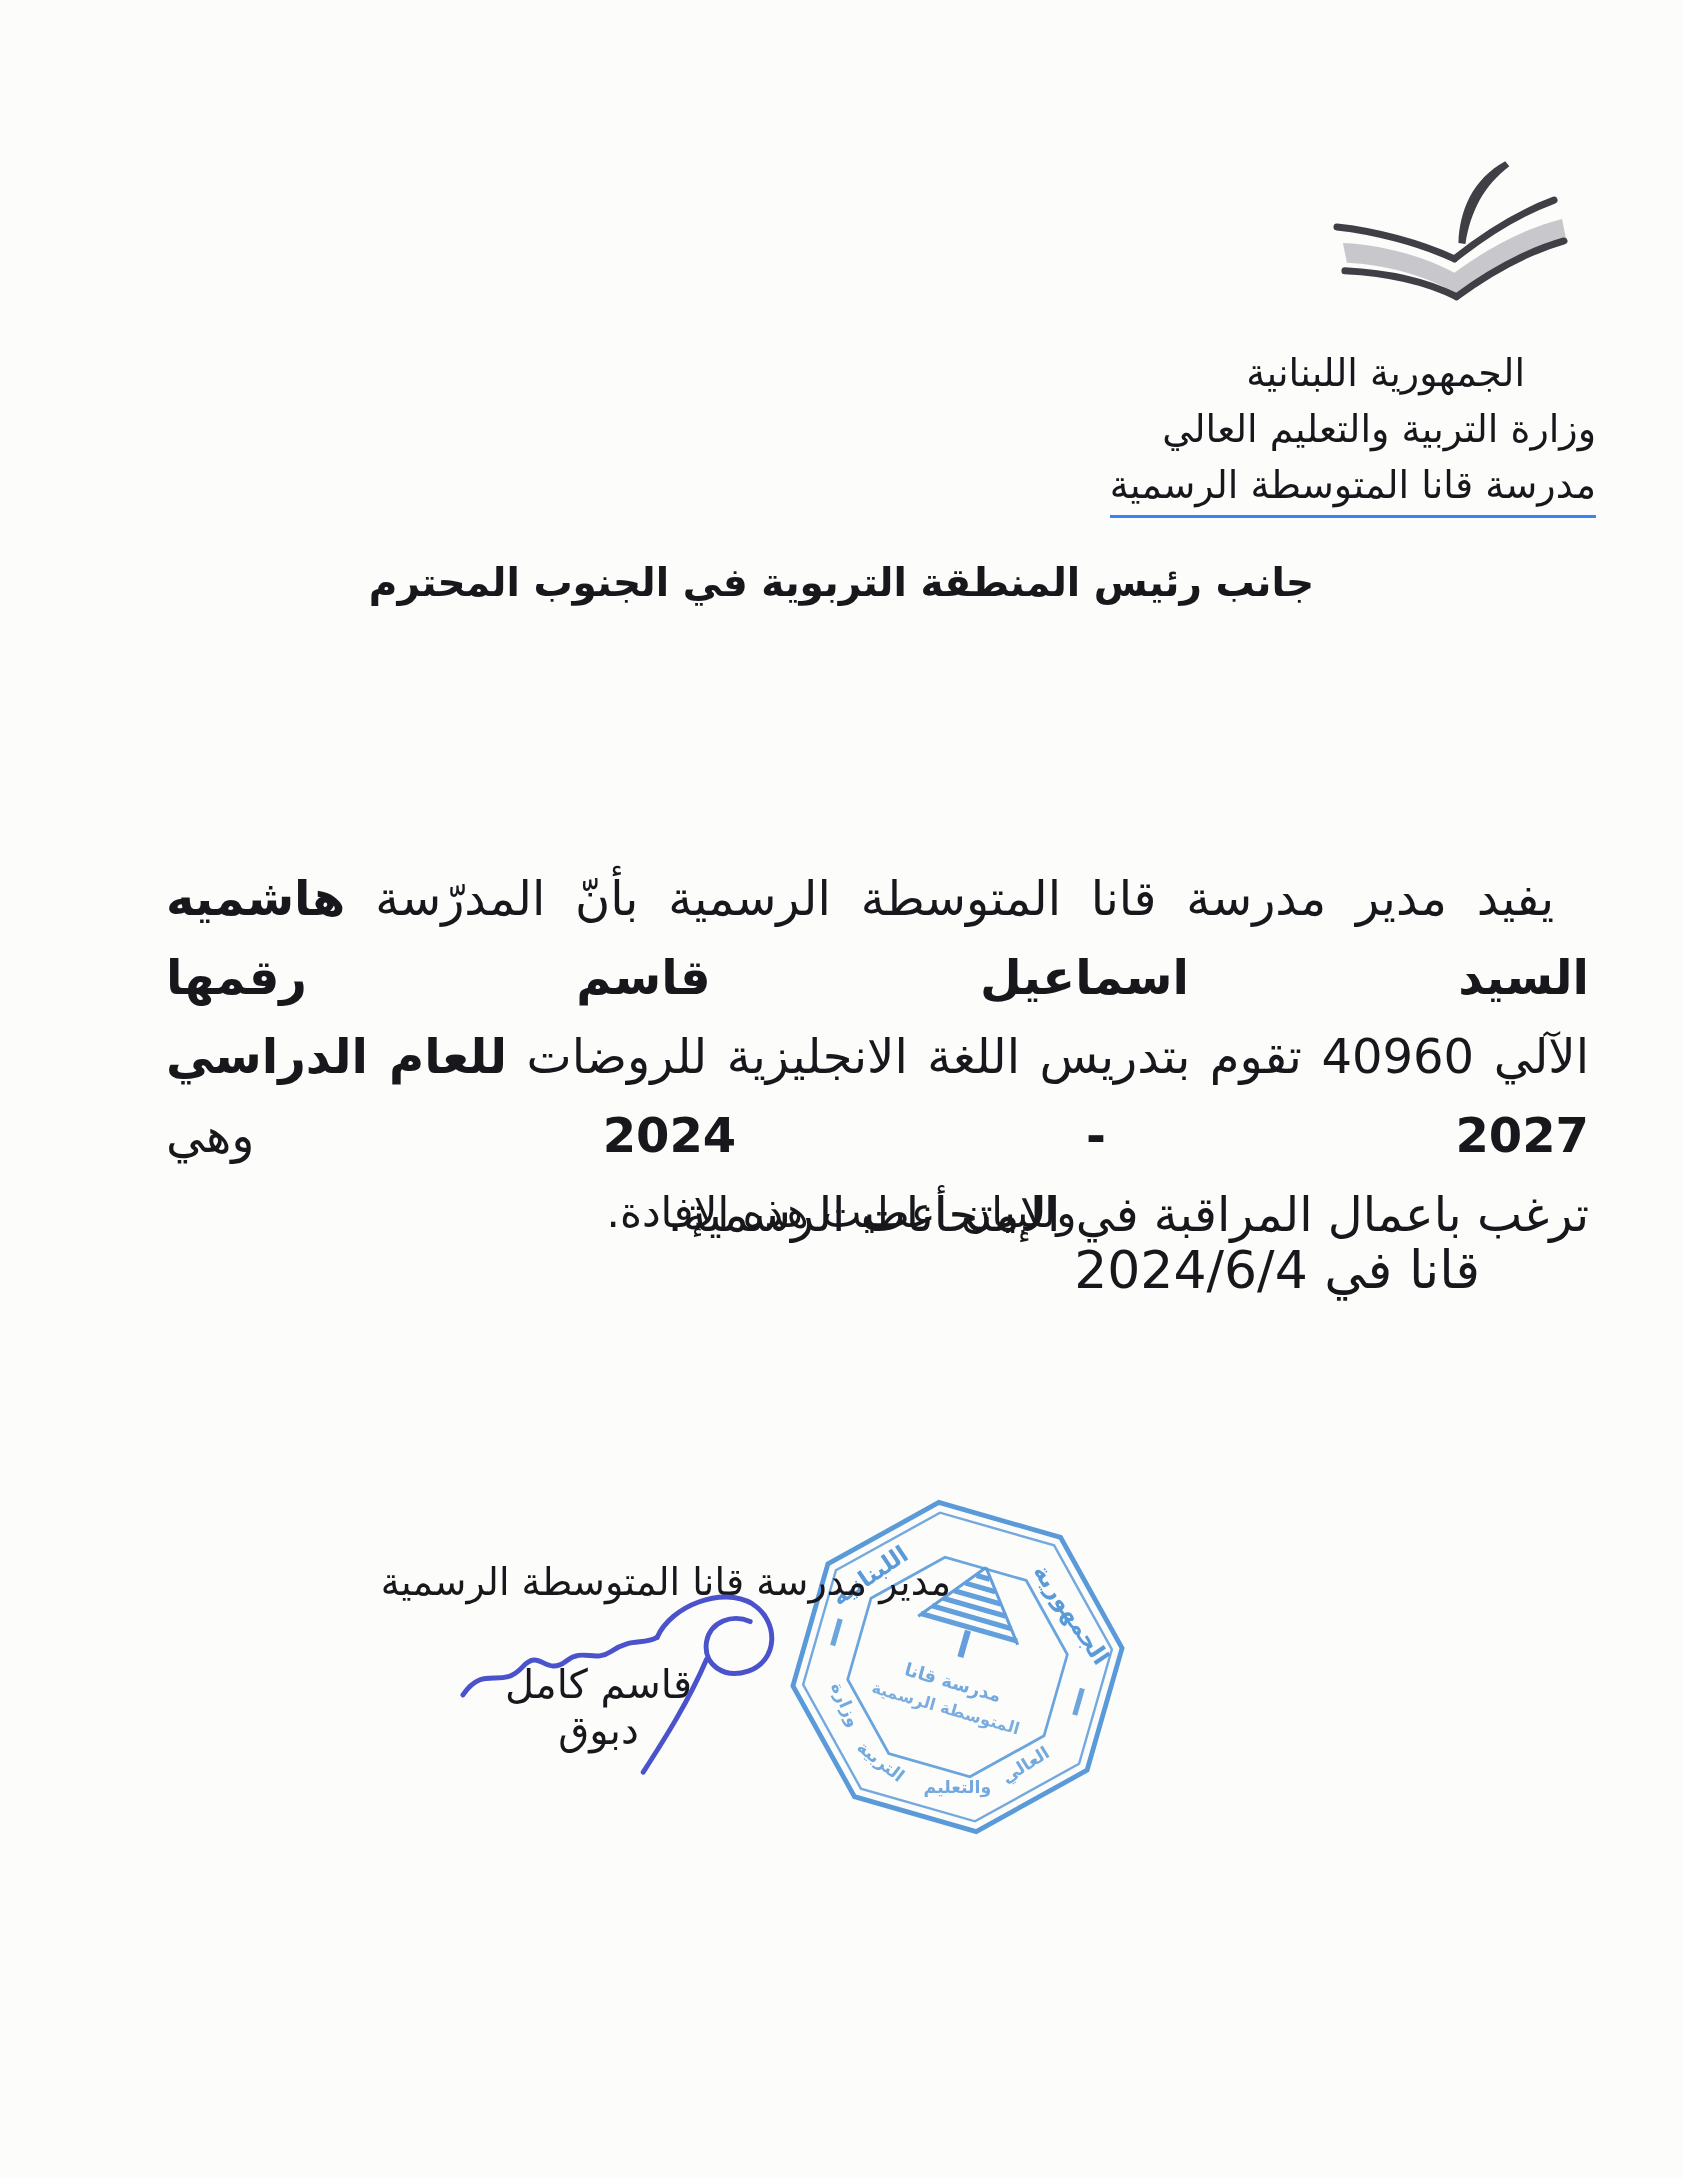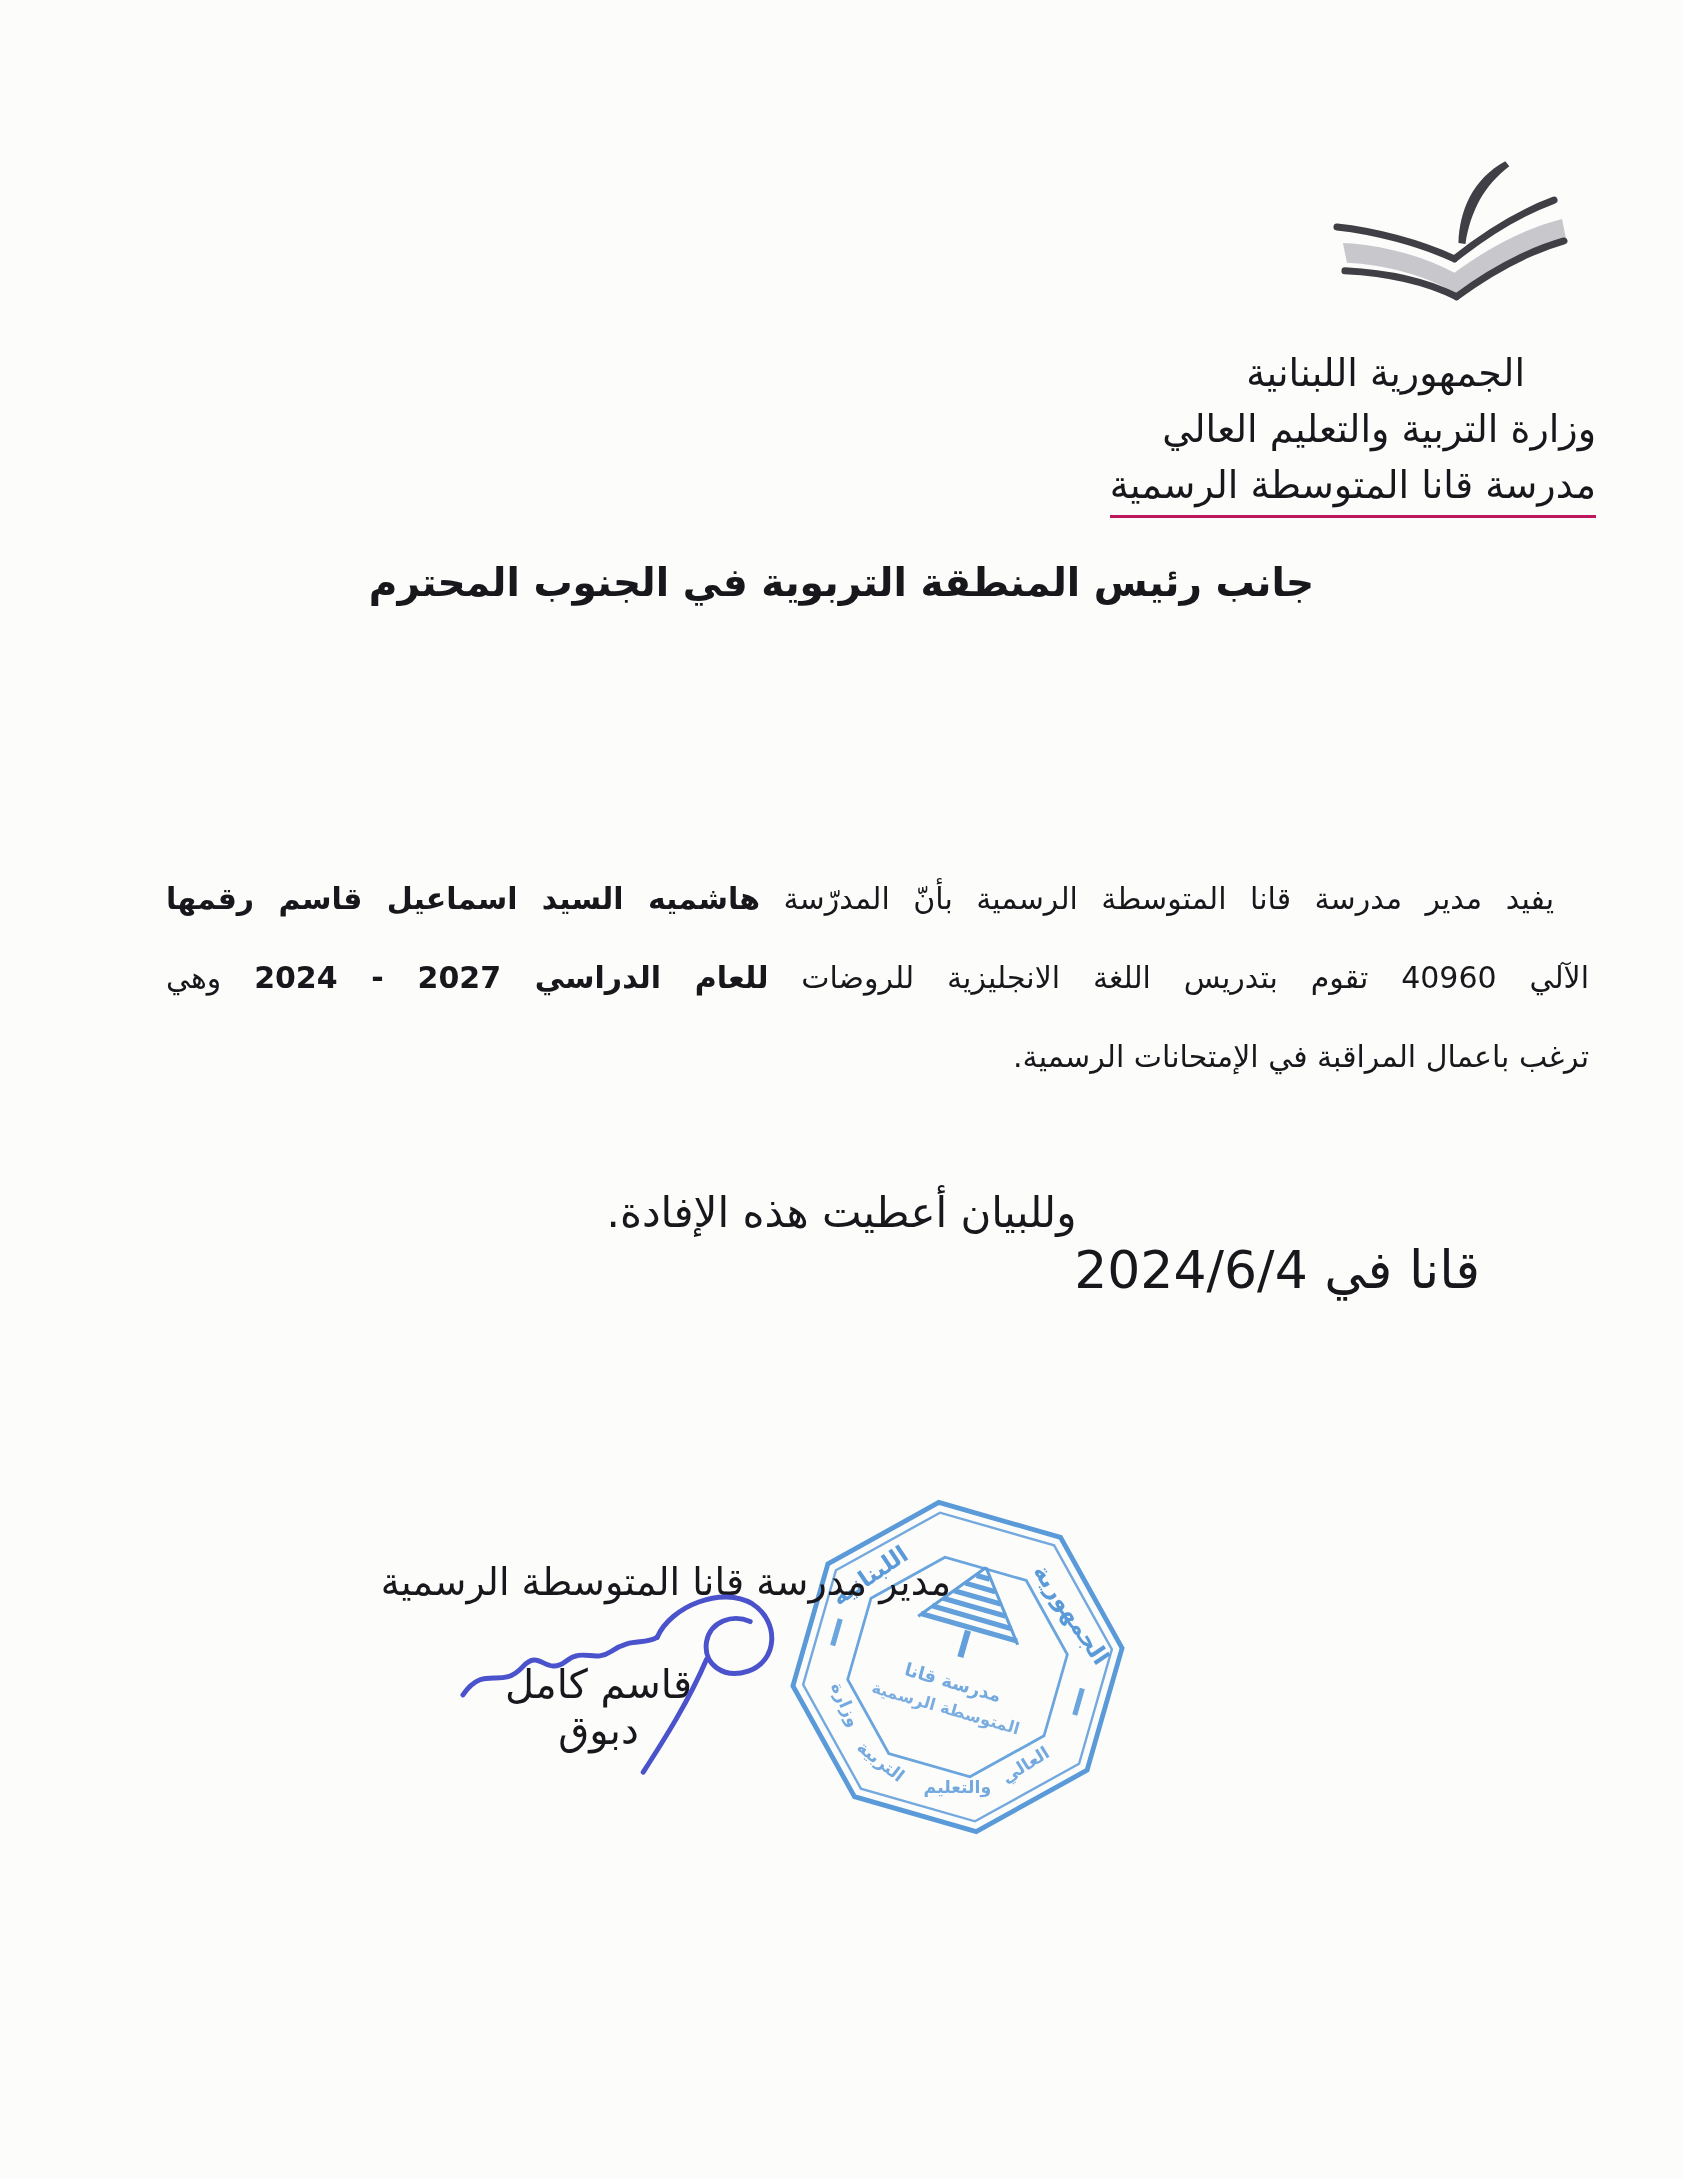--- a/index.html
+++ b/index.html
@@ -6,28 +6,28 @@
   .page{
     position:relative; width:1683px; height:2178px;
     background:#fcfcfb; overflow:hidden;
     font-family:"DejaVu Sans", sans-serif;
     direction:rtl; color:#17171c;
   }
   .abs{position:absolute;}
   
   .header-block{top:345px; right:87px; text-align:right; font-size:38px; line-height:56px;margin-left:48px;}
   .header-line1{padding-left:0; margin-left:0; padding-right:71px;}
-  .header-line3 span{display:inline-block; border-bottom:3px solid #be185d; padding-bottom:2px;}
+  .header-line3 span{display:inline-block; border-bottom:3px solid #3b82f6; padding-bottom:2px;}
   
   .addressee{top:560px; left:0; width:100%; text-align:center; font-weight:bold; font-size:39px;}
   
   .subject-block{top:675px; right:87px; font-size:38px; line-height:57px;}
   .subject-block b{font-weight:bold;}
   
-  .body-block{top:859px; right:94px; left:166px; font-size:30px; line-height:79px;}
+  .body-block{top:859px; right:94px; left:166px; font-size:48px; line-height:79px;}
   .jline{text-align:justify; text-align-last:justify;}
   .body-l1{text-indent:35px;}
   .body-l3{text-align:right;}
   
   .closing{top:1156px; left:0; width:100%; text-align:center; font-size:42px;margin-top:32px;}
   .dateline{top:1240px; right:203px; font-size:52px;}
   
   .sig-title{top:1560px; left:389px; width:562px; text-align:center; font-size:38px; white-space:nowrap; z-index:3;}
   .sig-name{top:1661px; left:471px; width:255px; text-align:center; font-size:40px; z-index:3;}
   .sig-scribble{left:447px; top:1576px; width:332px; height:208px; z-index:4;}

